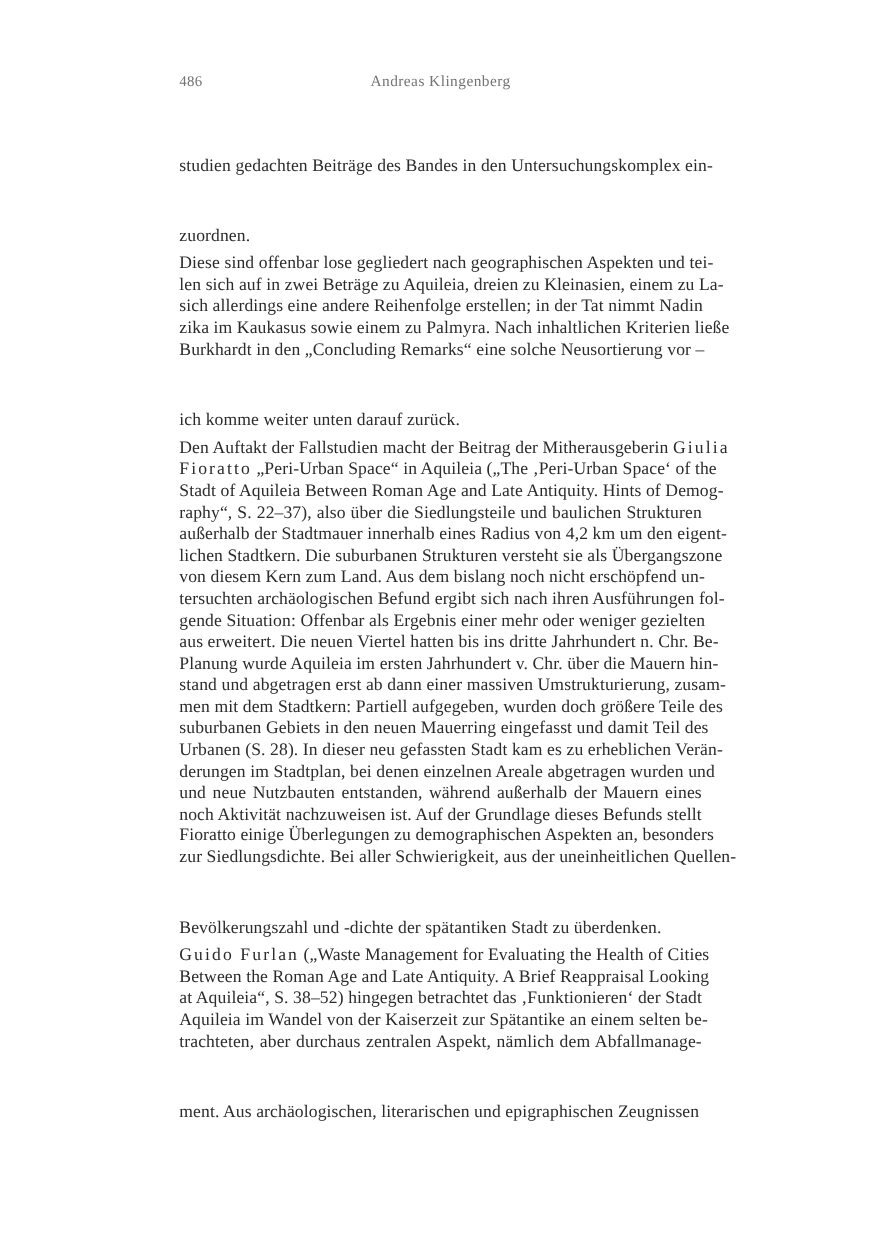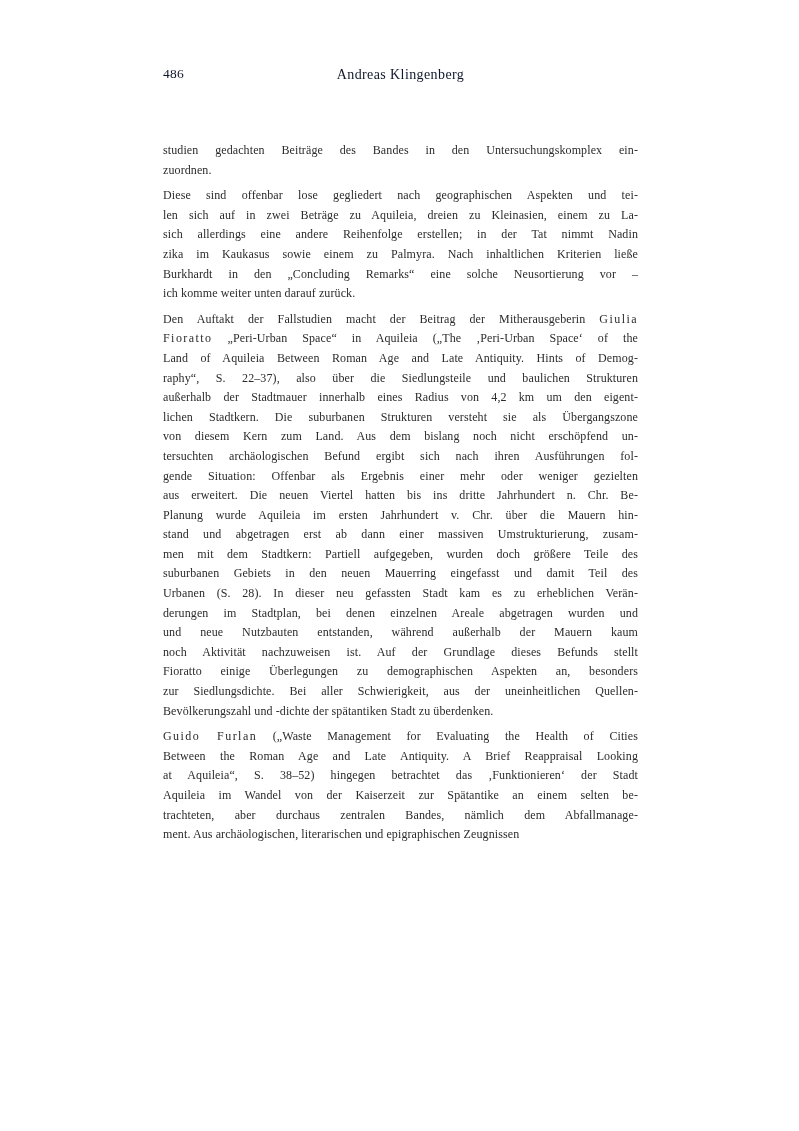--- a/index.html
+++ b/index.html
@@ -23,21 +23,21 @@
     background: #ffffff;
   }
   .running-head {
     position: absolute;
     left: 163px;
     top: 64px;
     width: 475px;
     height: 20px;
     font-size: 13px;
     line-height: 20px;
-    color: #0f172a;
+    color: #737373;
   }
   .page-number {
     position: absolute;
     left: 0;
     top: 0;
     font-size: 13.5px;
     letter-spacing: 0.3px;
   }
   .header-author {
     position: absolute;
@@ -57,29 +57,30 @@
   .para {
     margin: 0;
     padding: 0;
   }
   .para + .para {
     margin-top: 6px;
   }
   .line {
     height: 19.6px;
     line-height: 19.6px;
-    font-size: 12px;
+    font-size: 16px;
     text-align: justify;
     text-align-last: justify;
     white-space: nowrap;
     letter-spacing: 0.1px;
   }
   .line.last {
     text-align: left;
     text-align-last: left;
+    margin-top: 44px;
   }
   .spaced {
     letter-spacing: 0.12em;
   }
 </style>
 </head>
 <body>
 
 <div class="page">
 
@@ -97,43 +98,43 @@
         <div class="line"><span>Diese sind offenbar lose gegliedert nach geographischen Aspekten und tei-</span></div>
         <div class="line"><span>len sich auf in zwei Beträge zu Aquileia, dreien zu Kleinasien, einem zu La-</span></div>
         <div class="line"><span>sich allerdings eine andere Reihenfolge erstellen; in der Tat nimmt Nadin</span></div>
         <div class="line"><span>zika im Kaukasus sowie einem zu Palmyra. Nach inhaltlichen Kriterien ließe</span></div>
         <div class="line"><span>Burkhardt in den „Concluding Remarks“ eine solche Neusortierung vor –</span></div>
         <div class="line last"><span>ich komme weiter unten darauf zurück.</span></div>
       </div>
       <div class="para">
         <div class="line"><span>Den Auftakt der Fallstudien macht der Beitrag der Mitherausgeberin </span><span class="spaced">Giulia</span></div>
         <div class="line"><span class="spaced">Fioratto</span><span> „Peri-Urban Space“ in Aquileia („The ‚Peri-Urban Space‘ of the</span></div>
-        <div class="line"><span>Land of Aquileia Between Roman Age and Late Antiquity. Hints of Demog-</span></div>
+        <div class="line"><span>Stadt of Aquileia Between Roman Age and Late Antiquity. Hints of Demog-</span></div>
         <div class="line"><span>raphy“, S. 22–37), also über die Siedlungsteile und baulichen Strukturen</span></div>
         <div class="line"><span>außerhalb der Stadtmauer innerhalb eines Radius von 4,2 km um den eigent-</span></div>
         <div class="line"><span>lichen Stadtkern. Die suburbanen Strukturen versteht sie als Übergangszone</span></div>
         <div class="line"><span>von diesem Kern zum Land. Aus dem bislang noch nicht erschöpfend un-</span></div>
         <div class="line"><span>tersuchten archäologischen Befund ergibt sich nach ihren Ausführungen fol-</span></div>
         <div class="line"><span>gende Situation: Offenbar als Ergebnis einer mehr oder weniger gezielten</span></div>
         <div class="line"><span>aus erweitert. Die neuen Viertel hatten bis ins dritte Jahrhundert n. Chr. Be-</span></div>
         <div class="line"><span>Planung wurde Aquileia im ersten Jahrhundert v. Chr. über die Mauern hin-</span></div>
         <div class="line"><span>stand und abgetragen erst ab dann einer massiven Umstrukturierung, zusam-</span></div>
         <div class="line"><span>men mit dem Stadtkern: Partiell aufgegeben, wurden doch größere Teile des</span></div>
         <div class="line"><span>suburbanen Gebiets in den neuen Mauerring eingefasst und damit Teil des</span></div>
         <div class="line"><span>Urbanen (S. 28). In dieser neu gefassten Stadt kam es zu erheblichen Verän-</span></div>
         <div class="line"><span>derungen im Stadtplan, bei denen einzelnen Areale abgetragen wurden und</span></div>
-        <div class="line"><span>und neue Nutzbauten entstanden, während außerhalb der Mauern kaum</span></div>
+        <div class="line"><span>und neue Nutzbauten entstanden, während außerhalb der Mauern eines</span></div>
         <div class="line"><span>noch Aktivität nachzuweisen ist. Auf der Grundlage dieses Befunds stellt</span></div>
         <div class="line"><span>Fioratto einige Überlegungen zu demographischen Aspekten an, besonders</span></div>
         <div class="line"><span>zur Siedlungsdichte. Bei aller Schwierigkeit, aus der uneinheitlichen Quellen-</span></div>
         <div class="line last"><span>Bevölkerungszahl und -dichte der spätantiken Stadt zu überdenken.</span></div>
       </div>
       <div class="para">
         <div class="line"><span class="spaced">Guido Furlan</span><span> („Waste Management for Evaluating the Health of Cities</span></div>
         <div class="line"><span>Between the Roman Age and Late Antiquity. A Brief Reappraisal Looking</span></div>
         <div class="line"><span>at Aquileia“, S. 38–52) hingegen betrachtet das ‚Funktionieren‘ der Stadt</span></div>
         <div class="line"><span>Aquileia im Wandel von der Kaiserzeit zur Spätantike an einem selten be-</span></div>
-        <div class="line"><span>trachteten, aber durchaus zentralen Bandes, nämlich dem Abfallmanage-</span></div>
+        <div class="line"><span>trachteten, aber durchaus zentralen Aspekt, nämlich dem Abfallmanage-</span></div>
         <div class="line last"><span>ment. Aus archäologischen, literarischen und epigraphischen Zeugnissen</span></div>
       </div>
     </div>
 
 </div>
 
 </body></html>

